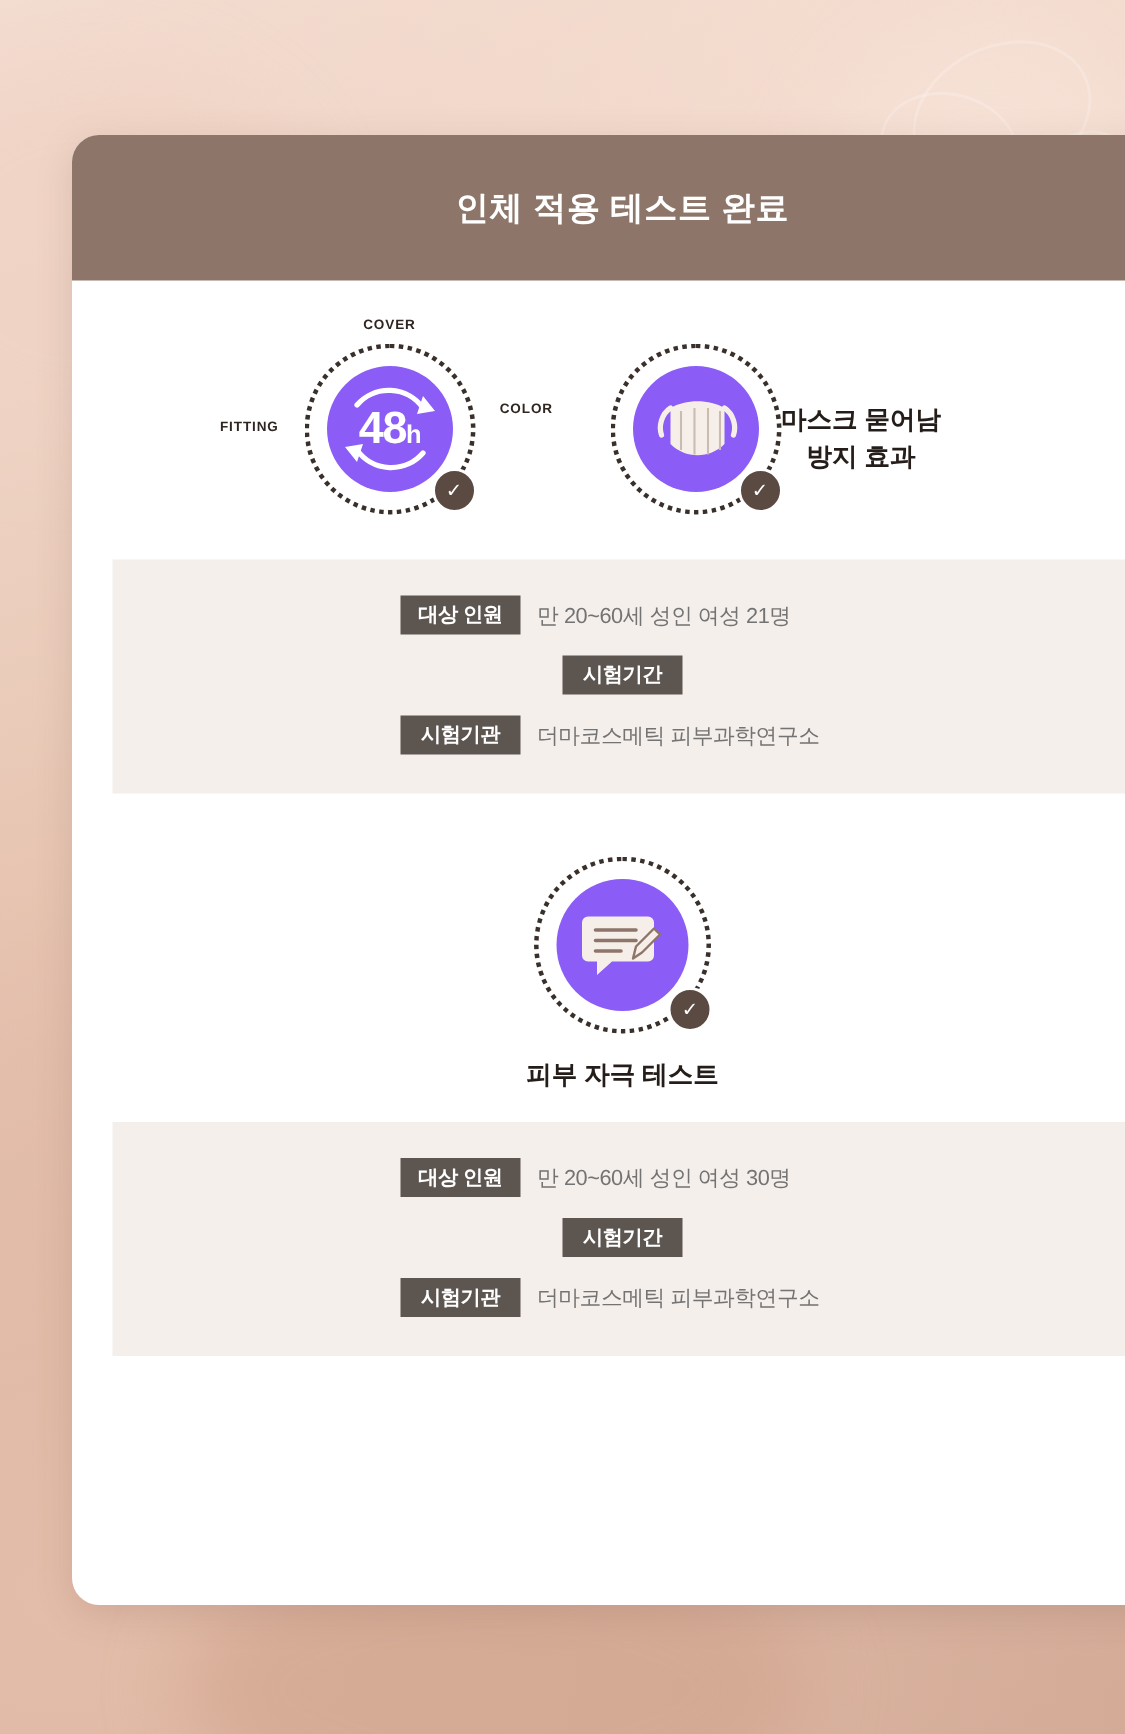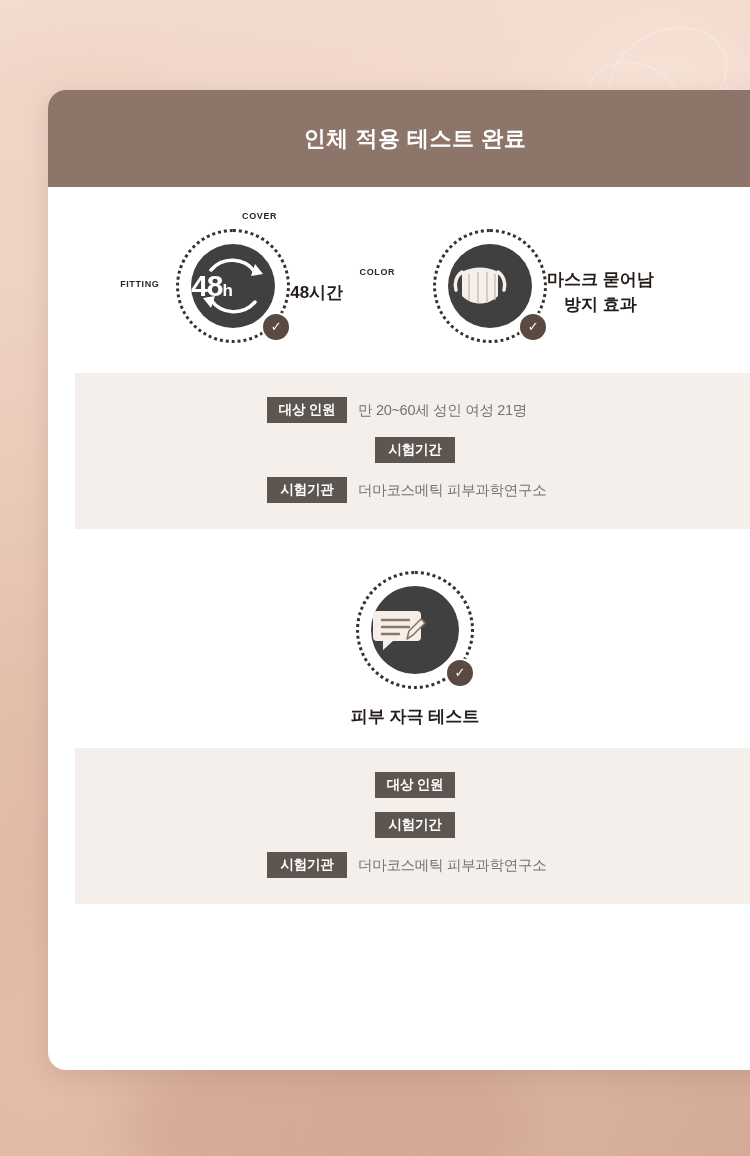--- a/index.html
+++ b/index.html
@@ -98,24 +98,24 @@
     border: 3px dotted #3a302b;
     display: flex;
     align-items: center;
     justify-content: center;
     position: relative;
   }
   .inner-circle {
     width: 84px;
     height: 84px;
     border-radius: 50%;
-    background: #404040;
-    display: flex;
-    align-items: center;
-    justify-content: flex-start;
+    background: #8b5cf6;
+    display: flex;
+    align-items: center;
+    justify-content: center;
     position: relative;
   }
   .check-badge {
     position: absolute;
     right: -4px;
     bottom: -2px;
     width: 26px;
     height: 26px;
     border-radius: 50%;
     background: #5b4a41;
@@ -246,21 +246,20 @@
               <polygon points="20,64 12,54 24,52" fill="#ffffff"></polygon>
             </svg>
             <div class="hour-text">
               <span>48</span><small>h</small>
             </div>
           </div>
           <div class="check-badge">✓</div>
         </div>
 
         <div class="icon-caption">
-          <div>48시간</div>
         </div>
       </div>
 
       <div class="icon-block">
         <div class="dotted-circle">
           <div class="inner-circle">
             <svg width="62" height="48" viewBox="0 0 62 48">
               <path d="M14 10 C24 4, 40 4, 50 10 L50 34 C40 44, 24 44, 14 34 Z" fill="#f6efe9"></path>
               <path d="M14 10 C8 14, 6 22, 8 28" fill="none" stroke="#f6efe9" stroke-width="3.5" stroke-linecap="round"></path>
               <path d="M50 10 C56 14, 58 22, 56 28" fill="none" stroke="#f6efe9" stroke-width="3.5" stroke-linecap="round"></path>
@@ -303,20 +302,21 @@
           </div>
           <div class="check-badge">✓</div>
         </div>
       </div>
 
       <div class="section-title">피부 자극 테스트</div>
 
       <div class="info-box second">
         <div class="info-row">
           <span class="info-tag">대상 인원</span>
+          <span class="info-value">만 20~60세 성인 여성 30명</span>
         </div>
         <div class="info-row">
           <span class="info-tag">시험기간</span>
         </div>
         <div class="info-row">
           <span class="info-tag">시험기관</span>
           <span class="info-value">더마코스메틱 피부과학연구소</span>
         </div>
       </div>
     </div>

